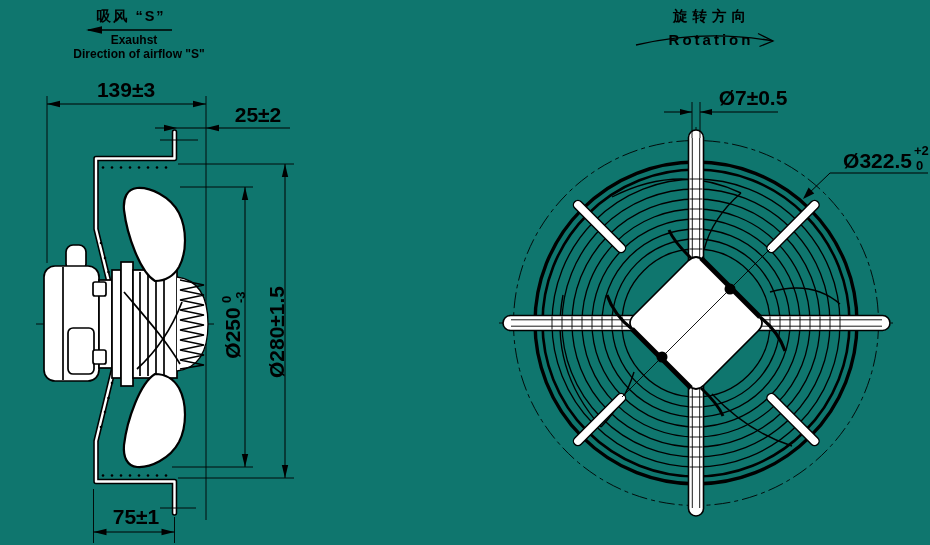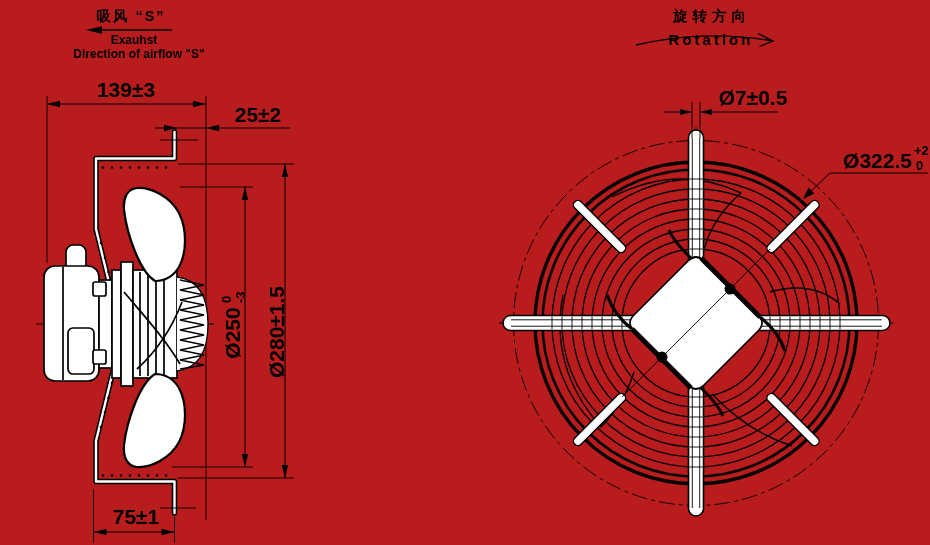--- a/index.html
+++ b/index.html
@@ -1,16 +1,16 @@
 <!DOCTYPE html>
 <html><head>
 <meta charset="utf-8">
 <style>
   html,body{margin:0;padding:0;background:#fff;}
-  .canvas{position:relative;width:930px;height:545px;background:#b91c1c;overflow:hidden;
+  .canvas{position:relative;width:930px;height:545px;background:#0f766e;overflow:hidden;
           font-family:"Liberation Sans", sans-serif;}
   svg text{fill:#000;}
   .dimtxt{font:bold 21px "Liberation Sans", sans-serif;}
   .toltxt{font:bold 13px "Liberation Sans", sans-serif;}
   .notezh{font:bold 14.5px "Liberation Sans", sans-serif;letter-spacing:2px;}
   .notezh-wide{font:bold 14.5px "Liberation Sans", sans-serif;letter-spacing:5px;}
   .noteen{font:bold 12px "Liberation Sans", sans-serif;}
   .noteen-big{font:bold 15px "Liberation Sans", sans-serif;letter-spacing:3px;}
   .thin{stroke:#000;stroke-width:1;fill:none;}
   .cline{stroke:#000;stroke-width:0.9;fill:none;stroke-dasharray:16 4 4 4;}

